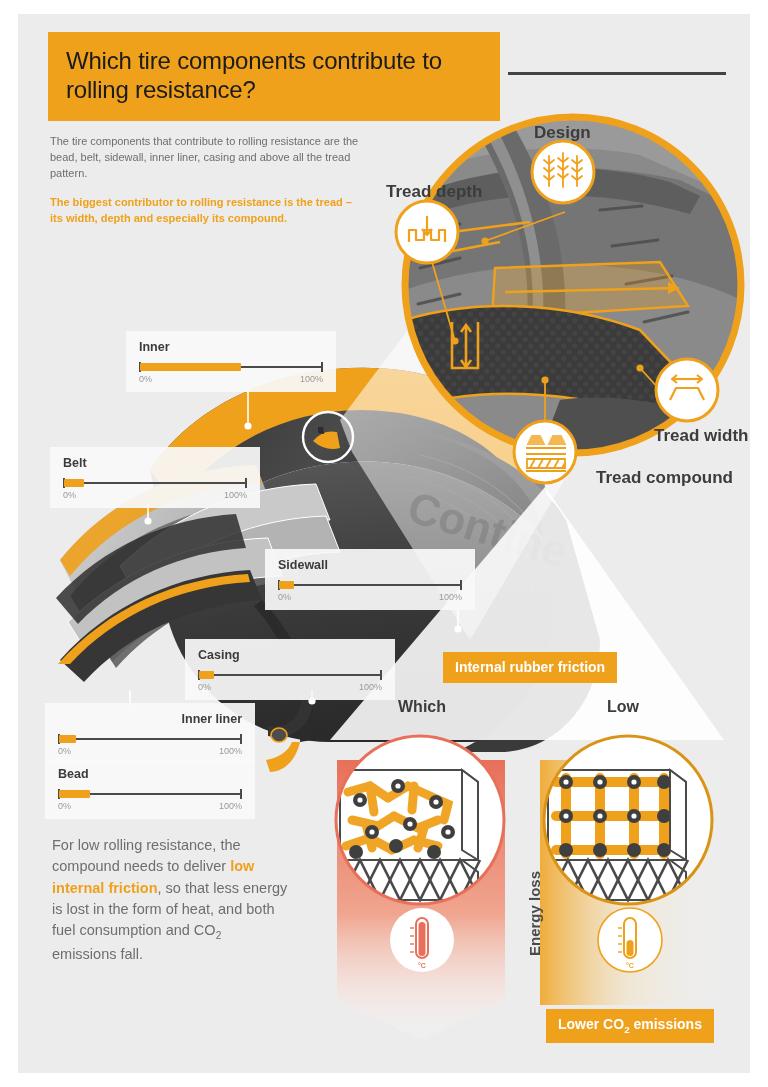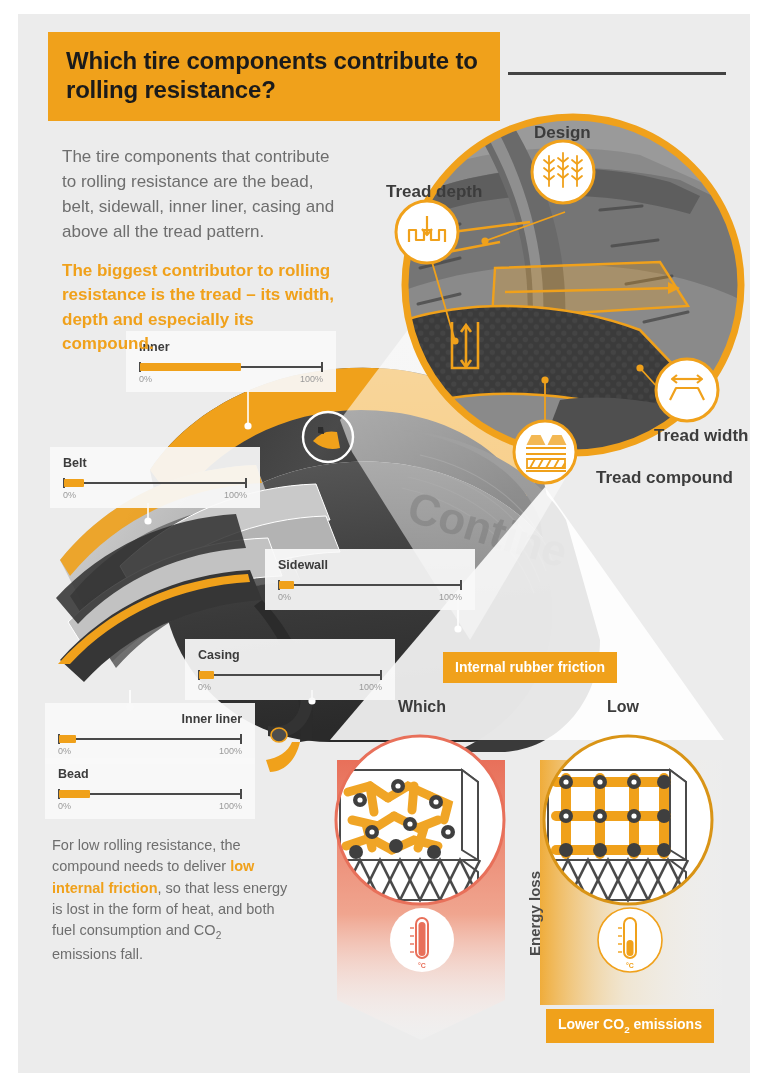--- a/index.html
+++ b/index.html
@@ -6,27 +6,27 @@
   body{font-family:"Liberation Sans","DejaVu Sans",sans-serif;}
   #page{position:relative;width:768px;height:1087px;background:#ececec;overflow:hidden;}
   #page:before{content:"";position:absolute;left:0;top:0;width:18px;height:1087px;background:#ffffff;}
   #page:after{content:"";position:absolute;right:0;top:0;width:18px;height:1087px;background:#ffffff;}
   .wtop{position:absolute;left:0;top:0;width:768px;height:14px;background:#fff;z-index:60;}
   .wbot{position:absolute;left:0;bottom:0;width:768px;height:14px;background:#fff;z-index:60;}
 
   
   .title-box{position:absolute;left:48px;top:32px;width:452px;background:#f0a11b;
     padding:14px 18px 16px 18px;box-sizing:border-box;z-index:30;}
-  .title-box h1{margin:0;font-size:24px;line-height:1.22;font-weight:bold;color:#1b1b1b;
+  .title-box h1{margin:0;font-size:24px;line-height:1.22;font-weight:normal;color:#1b1b1b;
     letter-spacing:-0.2px;}
   .title-rule{position:absolute;left:508px;top:72px;width:218px;height:3px;background:#434343;z-index:30;}
 
   
   .intro{position:absolute;left:50px;top:133px;width:310px;z-index:30;}
-  .intro p{margin:12px;font-size:17px;line-height:1.47;color:#6e6e6e;}
+  .intro p{margin:0;font-size:11px;line-height:1.47;color:#6e6e6e;}
   .intro p.accent{margin-top:14px;color:#f0a11b;font-weight:bold;line-height:1.44;}
 
   .outro{position:absolute;left:50px;top:833px;width:240px;z-index:30;}
   .outro p{margin:2px;font-size:14.5px;line-height:1.47;color:#6e6e6e;}
   .outro b{color:#f0a11b;}
   sub{font-size:70%;}
 
   
   #tire-art{position:absolute;left:0;top:0;width:768px;height:1087px;z-index:5;}
 

